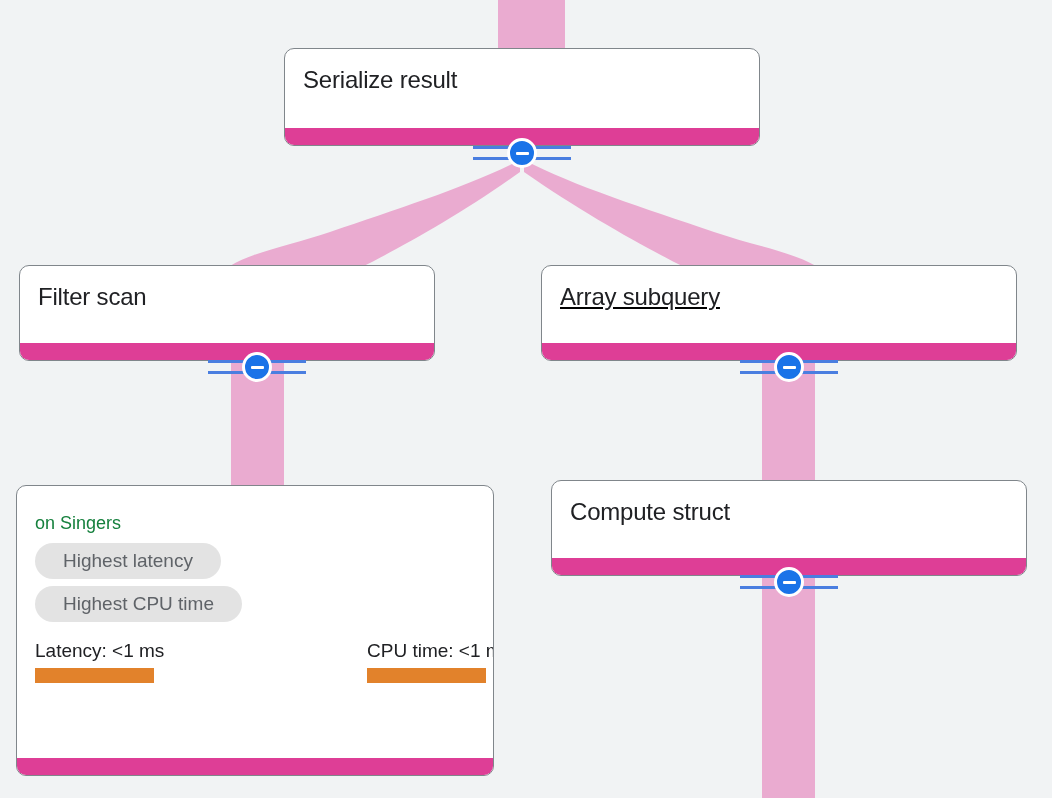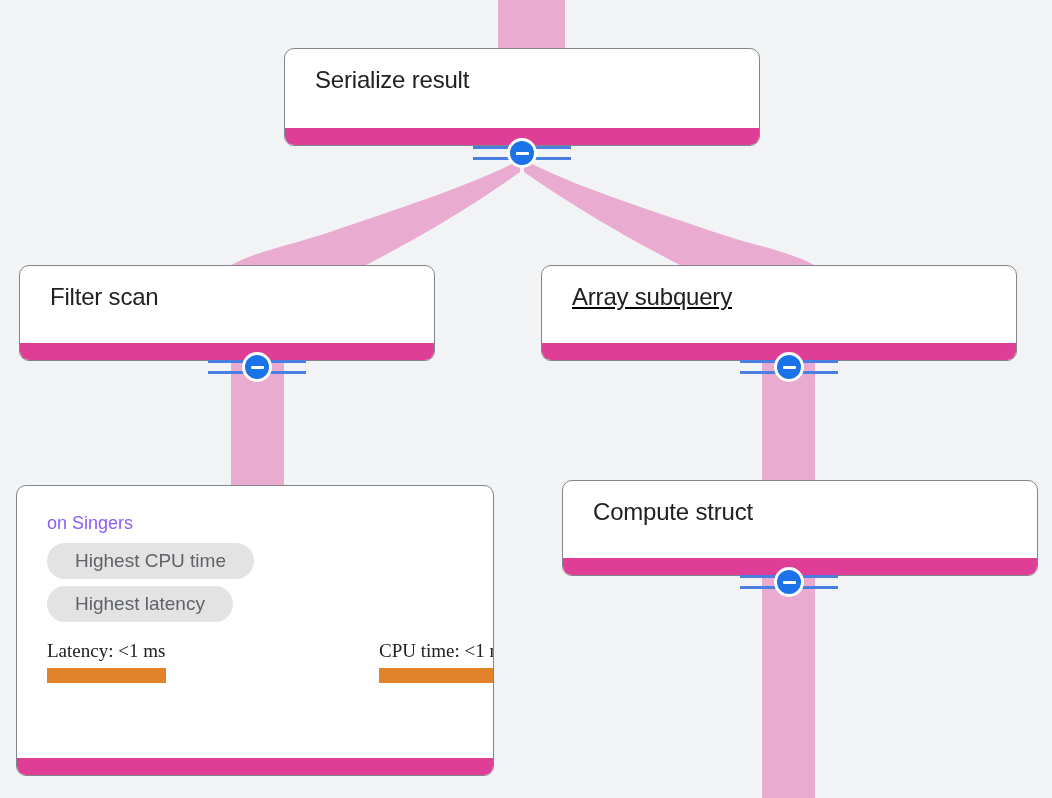--- a/index.html
+++ b/index.html
@@ -39,36 +39,36 @@
     box-sizing: border-box;
     background: #ffffff;
     border: 1.5px solid #80868b;
     border-radius: 10px;
     overflow: hidden;
     display: flex;
     flex-direction: column;
   }
   .node-body {
     flex: 1 1 auto;
-    padding: 16px 18px 10px 30px;
+    padding: 16px 18px 10px 18px;
     display: flex;
     flex-direction: column;
     min-height: 0;
   }
   .node-title {
     font-size: 24px;
     line-height: 30px;
     color: #202124;
     letter-spacing: -0.2px;
     white-space: nowrap;
   }
   .node-sub {
     font-size: 18px;
     line-height: 24px;
-    color: #8b5cf6;
+    color: #15803d;
     margin-top: 9px;
     white-space: nowrap;
   }
   .chips {
     margin-top: 8px;
     display: flex;
     flex-direction: column;
     align-items: flex-start;
     gap: 7px;
   }
@@ -79,21 +79,20 @@
     line-height: 22px;
     border-radius: 18px;
     padding: 7px 28px;
     white-space: nowrap;
   }
   .metrics {
     margin-top: 17px;
     display: flex;
     flex-direction: row;
     gap: 92px;
-    font-family: Liberation Serif, serif;
   }
   .metric-label {
     font-size: 19px;
     line-height: 23px;
     color: #202124;
     white-space: nowrap;
   }
   .metric-track {
     margin-top: 6px;
     height: 15px;
@@ -227,42 +226,42 @@
       <div class="rail r1"></div>
       <div class="rail r2"></div>
     </div>
     <div class="knob"></div>
   </div>
 
   <div class="node" style="left:16px; top:485px; width:478px; height:291px;">
     <div class="node-body">
       <div class="node-sub">on Singers</div>
       <div class="chips">
+        <div class="chip">Highest latency</div>
         <div class="chip">Highest CPU time</div>
-        <div class="chip">Highest latency</div>
       </div>
       <div class="metrics">
         <div>
           <div class="metric-label">Latency: &lt;1 ms</div>
           <div class="metric-track">
             <div class="metric-fill" style="width:119px;"></div>
           </div>
         </div>
         <div>
           <div class="metric-label">CPU time: &lt;1 ms</div>
           <div class="metric-track">
             <div class="metric-fill" style="width:119px;"></div>
           </div>
         </div>
       </div>
     </div>
     <div class="node-footer"></div>
   </div>
 
-  <div class="node" style="left:551px; top:480px; width:476px; height:96px;margin-left:11px;">
+  <div class="node" style="left:551px; top:480px; width:476px; height:96px;">
     <div class="node-body">
       <div class="node-title">Compute struct</div>
     </div>
     <div class="node-footer"></div>
   </div>
   <div class="toggle" style="left:740px; top:565px;">
     <div class="rails">
       <div class="rail r1"></div>
       <div class="rail r2"></div>
     </div>

